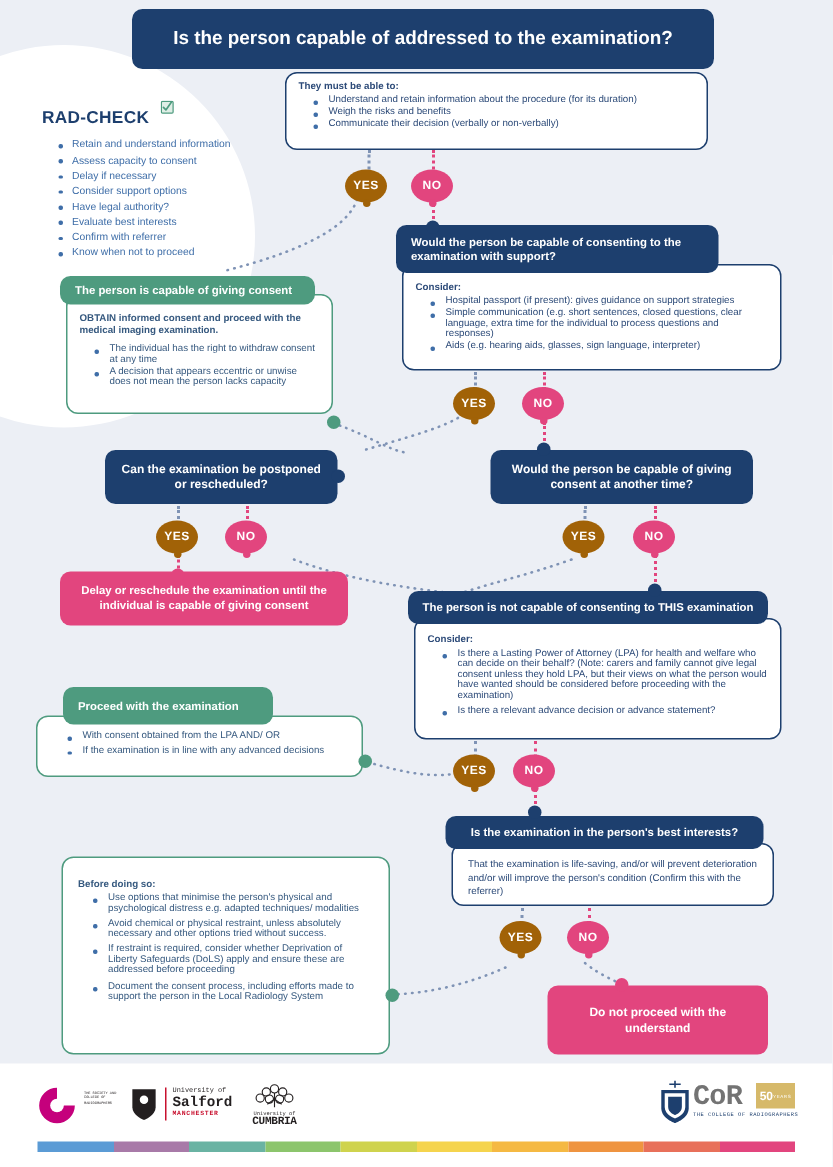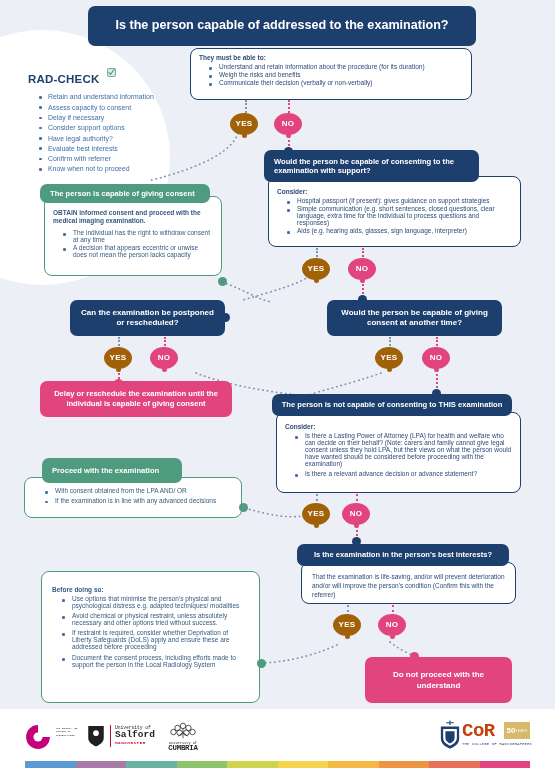--- a/index.html
+++ b/index.html
@@ -346,21 +346,21 @@
     </div>
 
     <div class="logo" style="left:437px;top:6px;">
       <svg width="26" height="32" viewBox="0 0 34 42">
         <path d="M17,2 L17,8 M12,5 L22,5" stroke="#1d3f6e" stroke-width="1.4" fill="none"></path>
         <path d="M5,10 L29,10 L29,26 C29,35 17,39 17,39 C17,39 5,35 5,26 Z" fill="#1d3f6e"></path>
         <path d="M8,13 L26,13 L26,25 C26,32 17,35 17,35 C17,35 8,32 8,25 Z" fill="#ffffff"></path>
         <path d="M11,16 L23,16 L23,25 C23,30 17,32 17,32 C17,32 11,30 11,25 Z" fill="#1d3f6e"></path>
       </svg>
     </div>
-    <div class="logo logo-text" style="left:462px;top:9px;font-size:19px;font-weight:bold;color:#c2410c;letter-spacing:-.5px;line-height:1;">CoR</div>
+    <div class="logo logo-text" style="left:462px;top:9px;font-size:19px;font-weight:bold;color:#737373;letter-spacing:-.5px;line-height:1;">CoR</div>
     <div class="logo" style="left:504px;top:9px;width:26px;height:17px;background:#d6b96a;display:flex;flex-direction:row;align-items:center;justify-content:center;">
       <span style="font-size:8px;font-weight:bold;color:#ffffff;line-height:1;">50</span>
       <span style="font-size:3px;color:#ffffff;letter-spacing:.4px;">YEARS</span>
     </div>
     <div class="logo logo-text" style="left:462px;top:29px;font-size:3.6px;color:#1d3f6e;letter-spacing:.35px;">THE COLLEGE OF RADIOGRAPHERS</div>
   </div>
 
   <div class="colourbar">
     <span style="background:#5b9bd5"></span>
     <span style="background:#a87aa8"></span>

